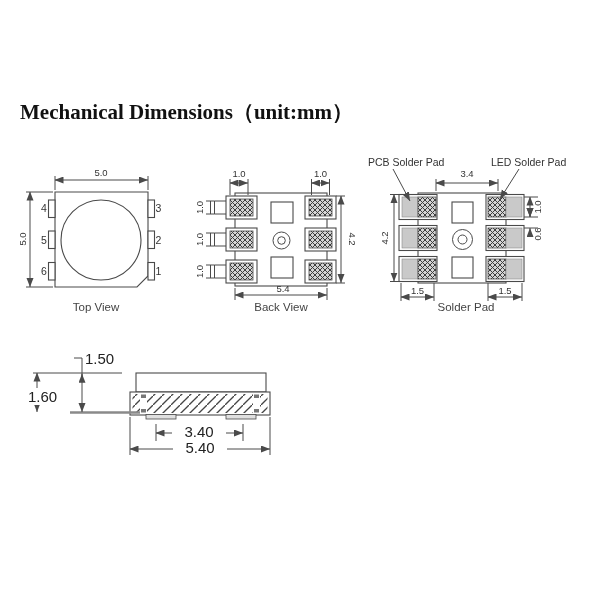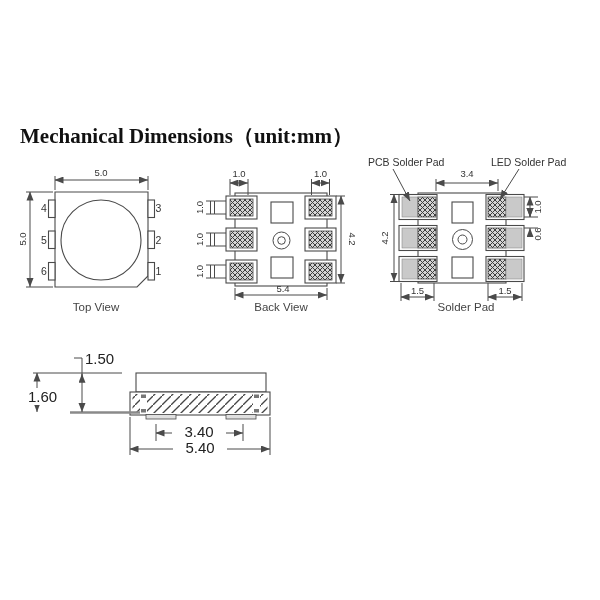--- a/index.html
+++ b/index.html
@@ -1,18 +1,18 @@
 <!DOCTYPE html>
 <html><head>
 <meta charset="utf-8">
 <style>
   html,body{margin:0;padding:0;background:#fff;}
   #page{position:relative;width:600px;height:600px;background:#ffffff;overflow:hidden;
         font-family:"Liberation Sans",sans-serif;}
-  #doc-title{position:absolute;left:20px;top:122px;font-family:"Liberation Serif",serif;
+  #doc-title{position:absolute;left:20px;top:98px;font-family:"Liberation Serif",serif;
         font-weight:bold;font-size:21px;color:#111;white-space:nowrap;}
   svg{position:absolute;left:0;top:0;}
   svg text{fill:#333;font-family:"Liberation Sans",sans-serif;}
   .dim{font-size:9.5px;}
   .dimL{font-size:15px;fill:#222;}
   .vlabel{font-size:11.5px;fill:#444;}
   .pin{font-size:10.5px;}
   .callout{font-size:10.5px;}
   .ln{stroke:#4a4a4a;stroke-width:1;fill:none;}
   .thick{stroke:#8a8a8a;stroke-width:2.6;fill:none;}

